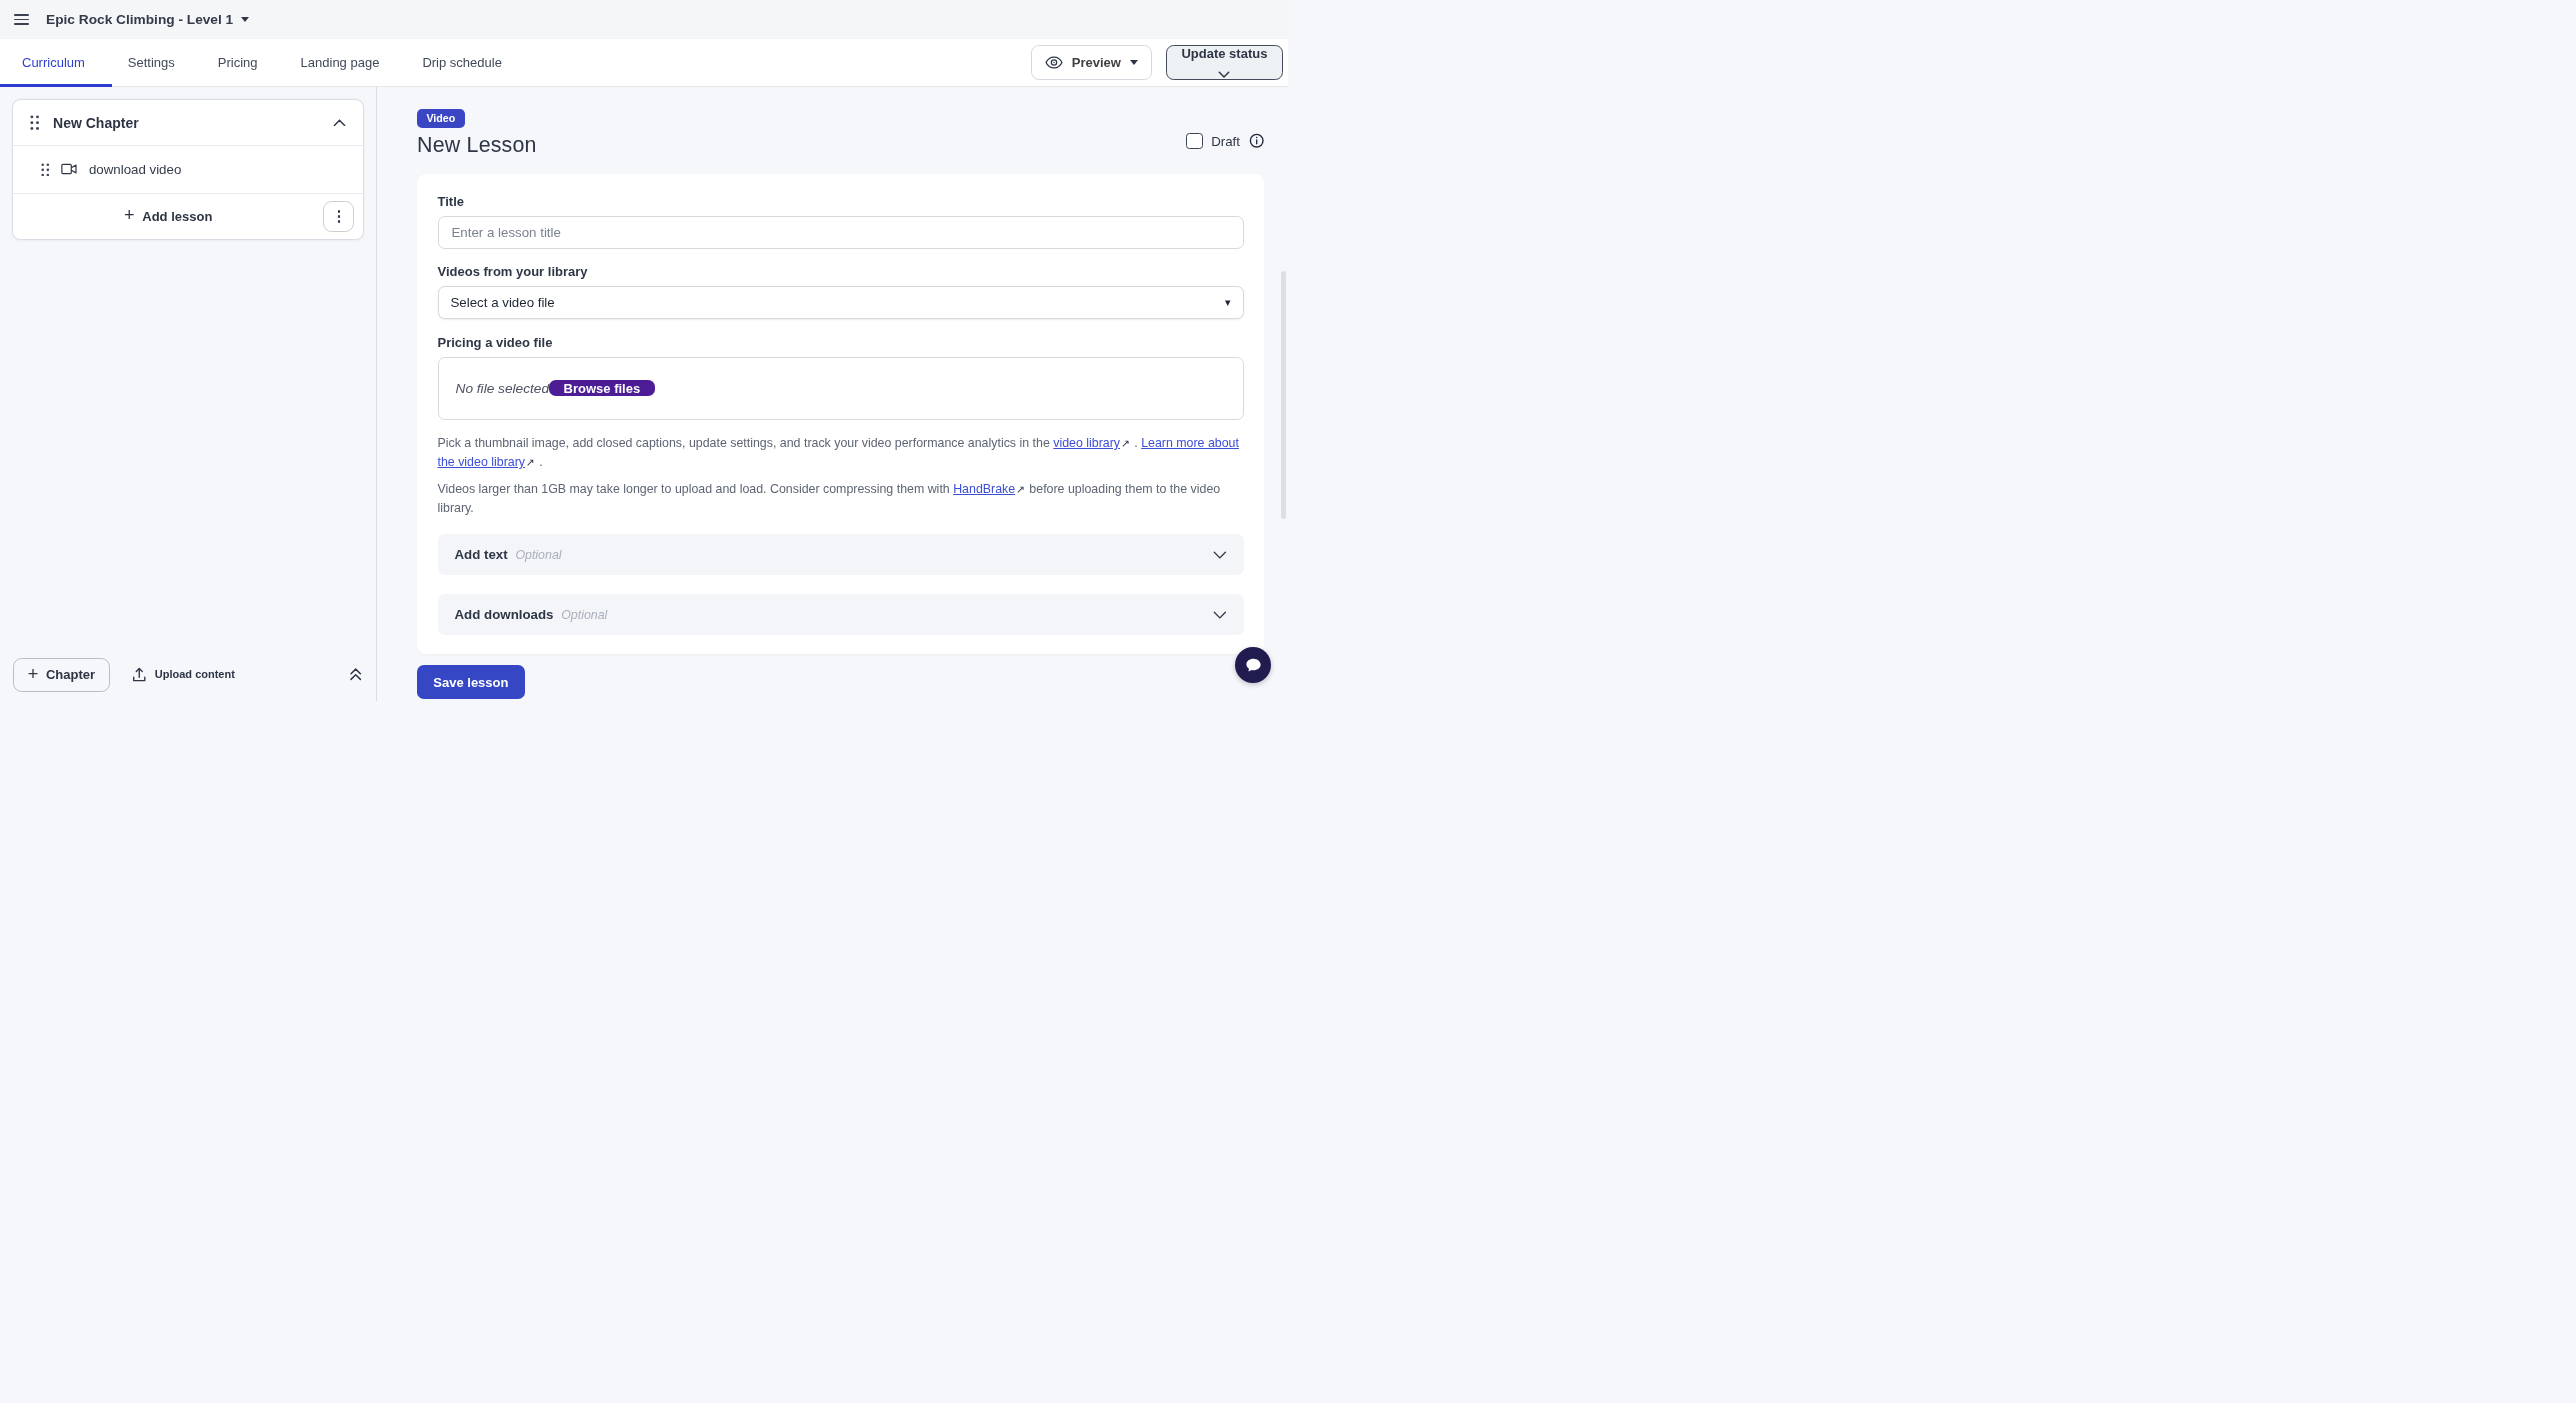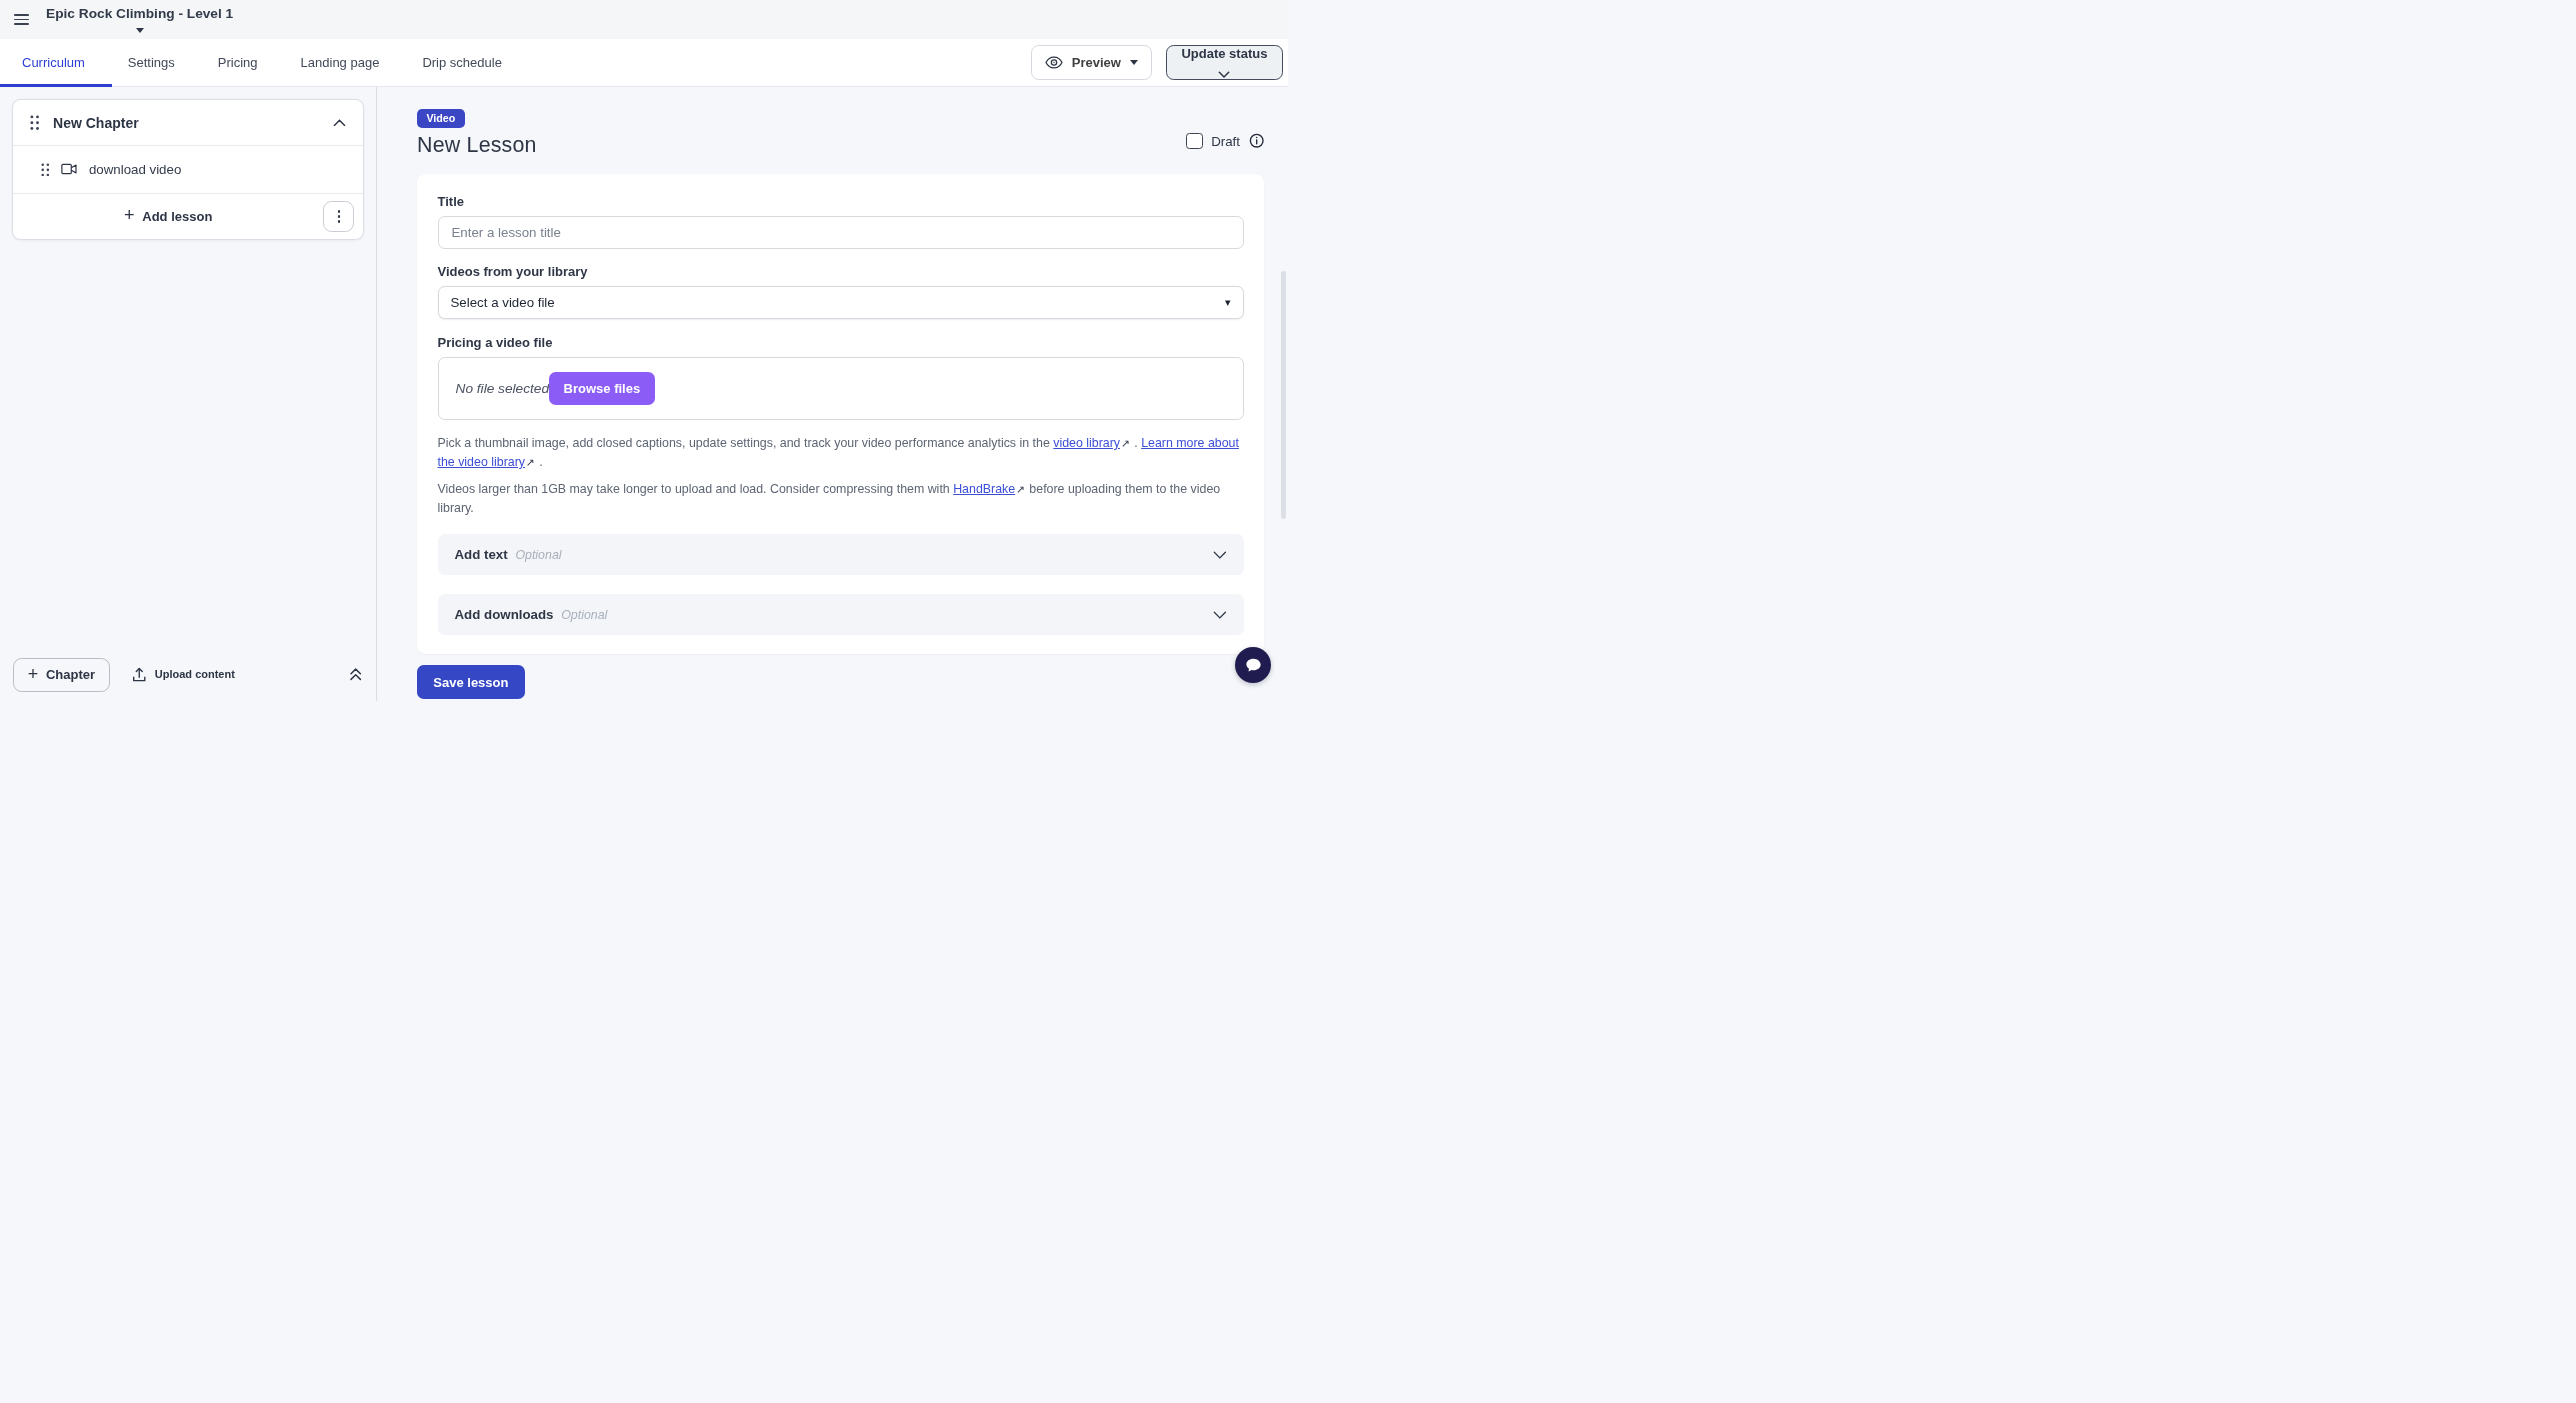--- a/index.html
+++ b/index.html
@@ -9,21 +9,21 @@
     background:#f5f7fa;
     color:#2e3646;
     overflow:hidden;
     position:relative;
   }
 
   
   .topbar { height:39px; background:#f4f6f8; display:flex; align-items:center; padding:0 13.7px; }
   .hamburger { width:15.4px; height:11px; display:flex; flex-direction:column; justify-content:space-between; cursor:pointer; }
   .hamburger span { display:block; height:1.7px; background:#3a4252; border-radius:0.9px; }
-  .course-title { margin-left:17px; font-size:13.7px; font-weight:700; color:#333b4a; display:flex; align-items:center; gap:7.7px; cursor:pointer;flex-direction:column; }
+  .course-title { margin-left:17px; font-size:13.7px; font-weight:700; color:#333b4a; display:flex; align-items:center; gap:7.7px; cursor:pointer; }
   .caret { width:0; height:0; border-left:4.3px solid transparent; border-right:4.3px solid transparent; border-top:5.1px solid #2e3646; display:inline-block; }
 
   
   .tabbar { height:48px; background:#ffffff; border-bottom:0.9px solid #e5e7eb; display:flex; align-items:center; padding:0 5.1px 0 22px; position:relative; }
   .tabs { display:flex; align-items:center; height:100%; }
   .tab { font-size:13px; color:#414958; margin-right:43px; cursor:pointer; height:100%; display:flex; align-items:center; position:relative; }
   .tab.active { color:#2c3ed2; }
   .tab-underline { position:absolute; left:0; bottom:-0.9px; height:2.6px; width:112px; background:#2c3ed2; }
   .tabbar-actions { margin-left:auto; display:flex; align-items:center; gap:13.7px; }
   .btn-preview { display:flex; align-items:center; gap:8.6px; background:#fff; border:0.9px solid #d5d9df; border-radius:7.7px; height:35px; padding:0 13.7px; font-size:13px; font-weight:700; color:#404040; cursor:pointer; }
@@ -61,21 +61,21 @@
   .form-card { background:#fff; border-radius:8.6px; box-shadow:0 0.9px 1.7px rgba(16,24,40,.04); margin-top:16.3px; padding:19.7px 20.5px 19px; }
   .field-label { font-size:13px; font-weight:700; color:#2f3747; margin-bottom:6.8px; }
   .text-input { width:100%; height:33px; border:0.9px solid #d6dade; border-radius:6.8px; padding:0 13px; font-size:13.3px; font-family:"Liberation Sans",sans-serif; color:#2e3646; outline:none; background:#fff; }
   .text-input::placeholder { color:#79818f; }
   .mt18 { margin-top:15.4px; }
   .mt19 { margin-top:16.3px; }
   .select-box { height:33px; border:0.9px solid #d6dade; border-radius:6.8px; box-shadow:0 0.9px 1.7px rgba(16,24,40,.08); display:flex; align-items:center; justify-content:space-between; padding:0 12px; font-size:13.3px; color:#1f2633; background:#fff; cursor:pointer; }
   .select-caret { font-size:11px; color:#1d2330; }
   .upload-box { height:63px; border:0.9px solid #d6dade; border-radius:6.8px; display:flex; align-items:center; justify-content:flex-start; padding:0 14.5px 0 17px; background:#fff; }
   .no-file { font-style:italic; font-size:13.7px; color:#4a5161; }
-  .btn-browse { background:#8b5cf6; color:#fff; border:none; border-radius:6.8px; height:33px; padding:0 14.5px; font-size:13px; font-weight:700; cursor:pointer; font-family:"Liberation Sans",sans-serif; }
+  .btn-browse { background:#4c1d95; color:#fff; border:none; border-radius:6.8px; height:16px; padding:0 14.5px; font-size:13px; font-weight:700; cursor:pointer; font-family:"Liberation Sans",sans-serif; }
 
   .help-text { font-size:12.4px; line-height:1.5; color:#5d6573; margin-top:14.5px; max-width:822px; }
   .help-text.second { margin-top:8.6px; }
   .hlink { color:#3c4ed6; text-decoration:underline; cursor:pointer; }
   .ext-arrow { color:#343c4e; font-size:10.7px; text-decoration:none; display:inline-block; margin:0 0.9px; }
 
   .accordion { height:41px; background:#f3f5f8; border-radius:6.8px; display:flex; align-items:center; padding:0 17px; margin-top:17px; cursor:pointer; }
   .accordion + .accordion { margin-top:19px; }
   .accordion-label { font-size:13.3px; font-weight:700; color:#2f3747; }
   .optional { font-style:italic; font-size:12.4px; color:#a9b0bb; margin-left:7.7px; }

